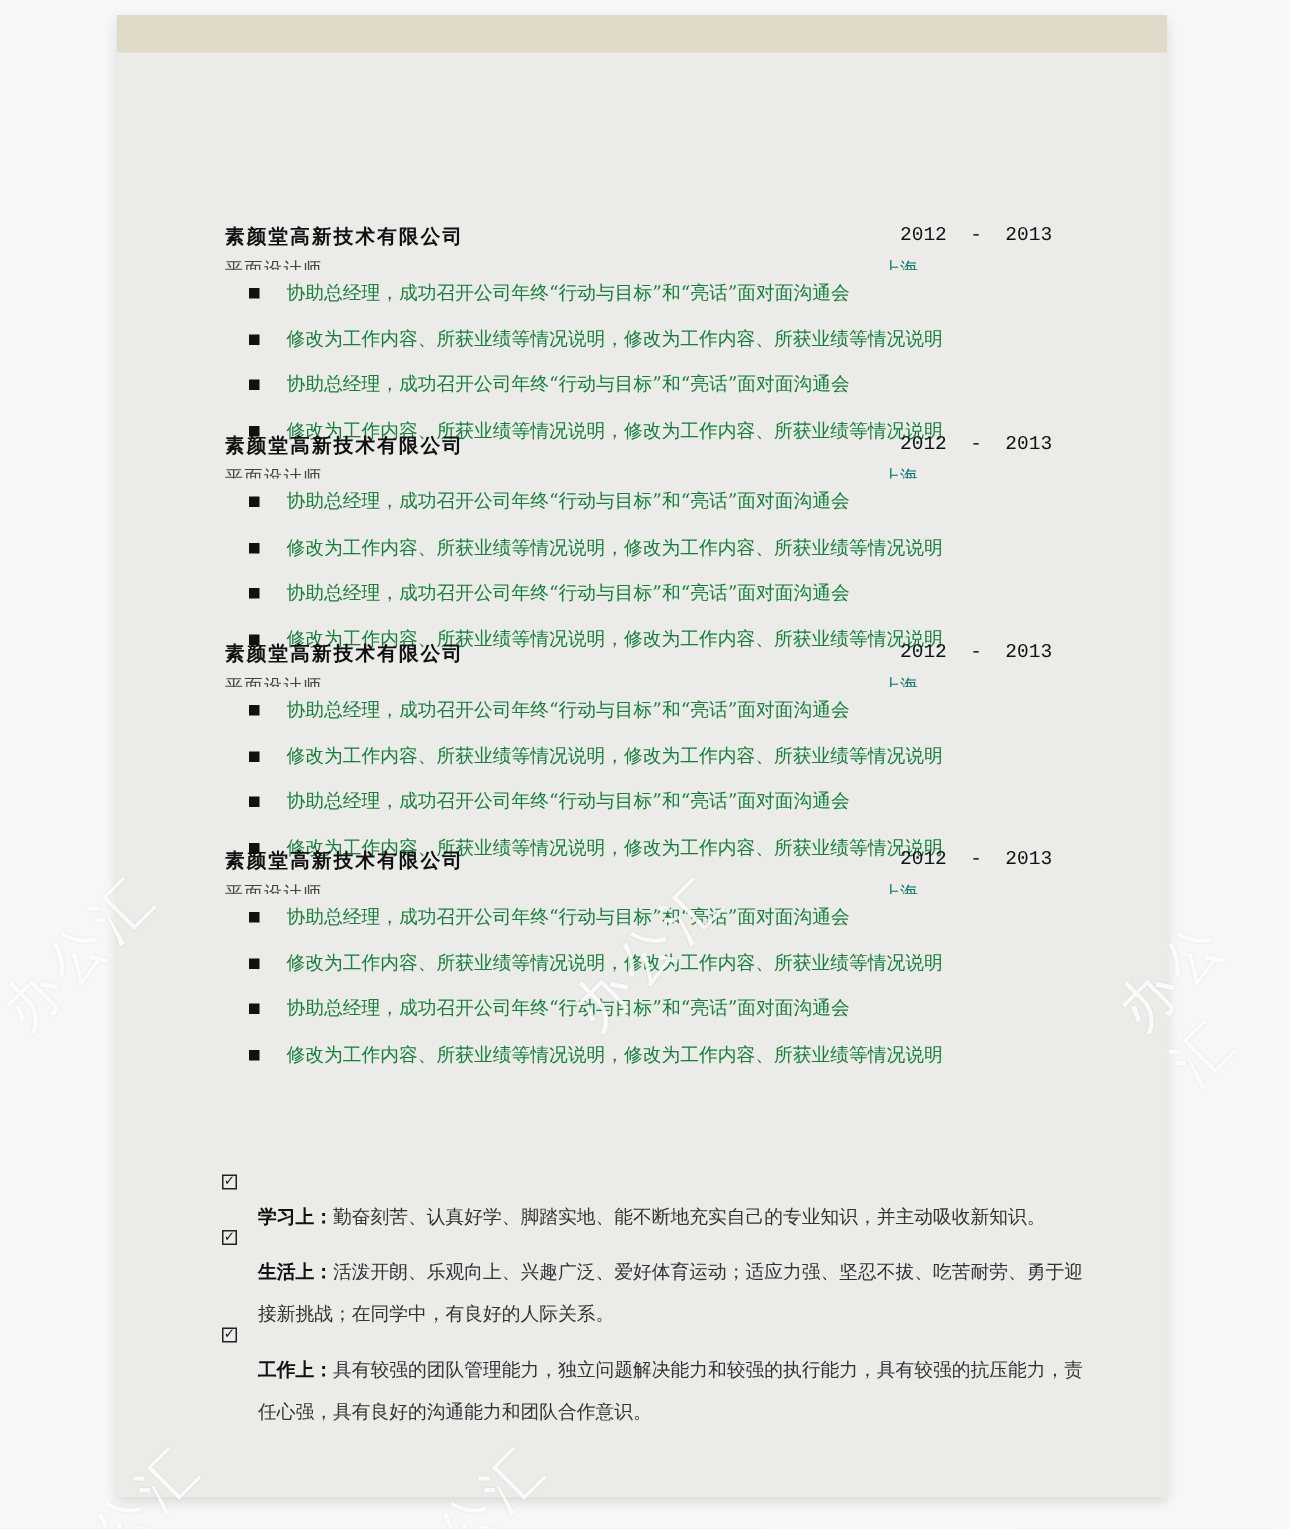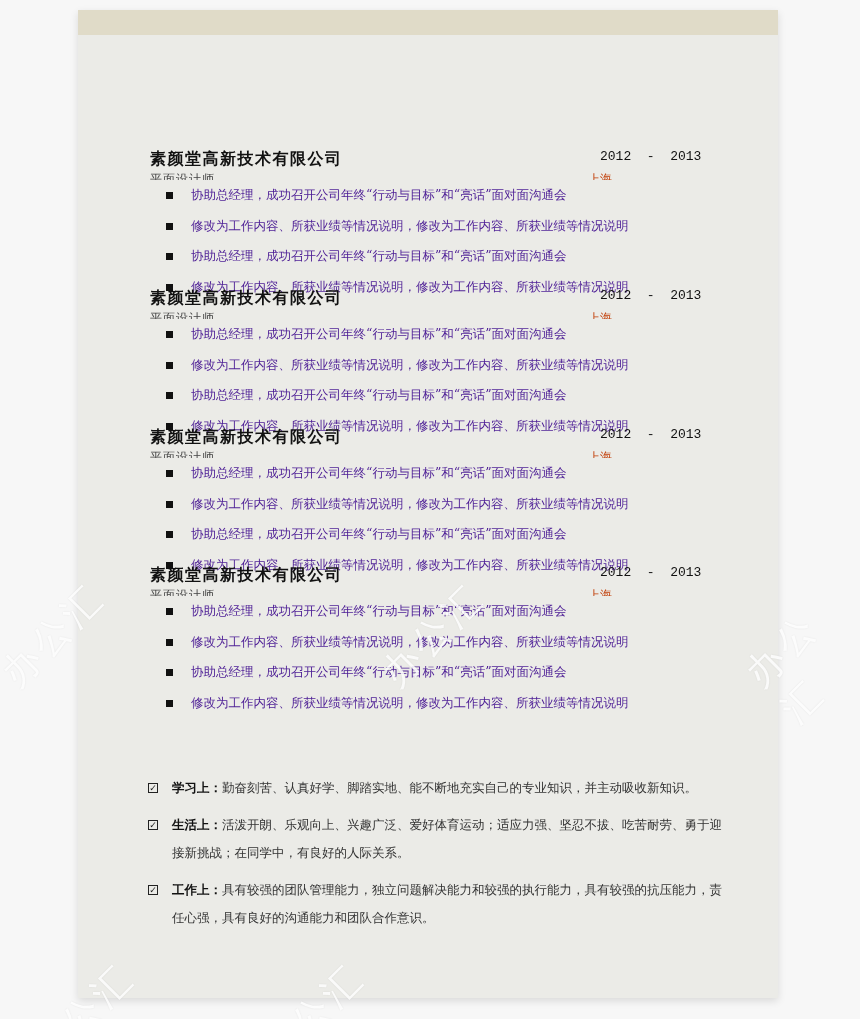--- a/index.html
+++ b/index.html
@@ -22,42 +22,42 @@
       background: #c9c3a6; display: flex; align-items: center; justify-content: center;
     }
     .sec-title {
       position: absolute; left: 52px; top: 6px; font-size: 15px; letter-spacing: 7px;
       color: #333; font-family: "DejaVu Sans", "Liberation Sans", sans-serif;
     }
     .sec-line { position: absolute; left: 145px; right: 0; top: 14px; height: 4px; background: #c5c1a3; }
 
     .job { position: absolute; left: 72px; width: 530px; }
     .job-company {
-      position: absolute; left: 0; top: 0; font-weight: bold; font-size: 16px; letter-spacing: 1.5px;
+      position: absolute; left: 0; top: 0; font-weight: bold; font-size: 13px; letter-spacing: 1.5px;
       font-family: Liberation Serif, serif; color: #111; white-space: nowrap;
     }
     .job-date {
       position: absolute; left: 432px; top: 0; font-weight: normal; font-size: 13px; color: #111;
       font-family: "Liberation Mono", "DejaVu Sans Mono", monospace; white-space: pre; margin-left: 18px;
     }
     .job-sub { position: absolute; left: 0; top: 22px; width: 530px; height: 9px; overflow: hidden; }
     .job-title { position: absolute; left: 0; top: 0; font-size: 12px; color: #444; letter-spacing: 1px; }
-    .job-loc { position: absolute; left: 438px; top: 0; font-size: 12px; color: #c2410c; }
+    .job-loc { position: absolute; left: 438px; top: 0; font-size: 12px; color: #0f766e; }
     .bullets { position: absolute; left: 16px; top: 38px; list-style: none; margin: 0; padding: 0; }
-    .bullets li { height: 30.7px; display: flex; align-items: flex-start; font-size: 12.5px; color: #4c1d95; white-space: nowrap; }
+    .bullets li { height: 30.7px; display: flex; align-items: flex-start; font-size: 12.5px; color: #15803d; white-space: nowrap; }
     .bullet-sq { width: 7px; height: 7px; background: #111; margin-top: 5px; margin-right: 18px; flex: none; }
 
     .eval { position: absolute; left: 70px; width: 580px; font-size: 12.5px; line-height: 28px; color: #333; }
     .eval-row { position: absolute; left: 0; width: 580px; }
     .check {
       position: absolute; left: 0; top: 9px; width: 8px; height: 8px; border: 1px solid #222;
       font-size: 9px; line-height: 8px; text-align: center; color: #222;
       font-family: "DejaVu Sans", sans-serif;
     }
-    .eval-text { margin-left: 24px; }
+    .eval-text { margin-left: 24px; margin-top: 23px; }
     .eval-label { font-weight: bold; color: #111; font-family: "DejaVu Sans", "Liberation Sans", sans-serif; }
 
     .wm {
       position: absolute; font-size: 38px; color: rgba(255,255,255,0.85);
       text-shadow: 0 0 2px rgba(0,0,0,0.08); transform: rotate(-45deg);
       font-family: "DejaVu Sans", sans-serif; letter-spacing: 4px; pointer-events: none;
     }
   </style>
 </head>
 <body>

